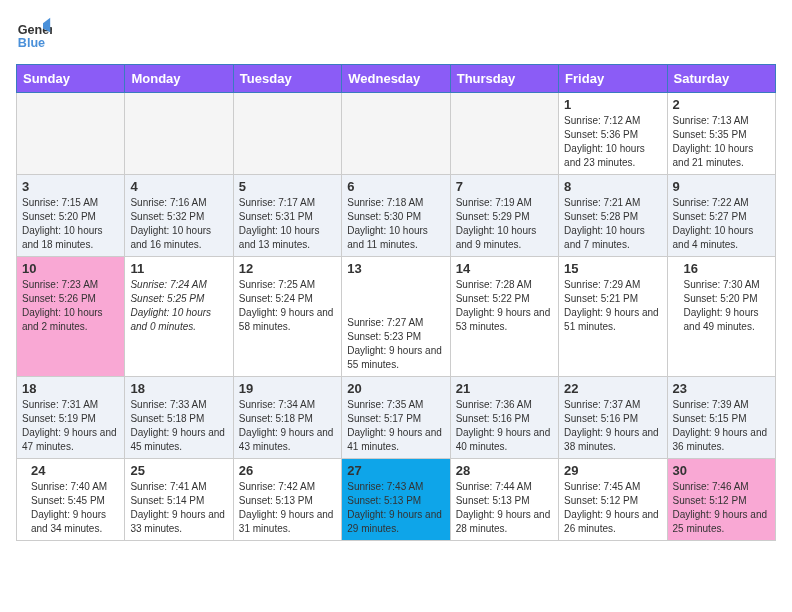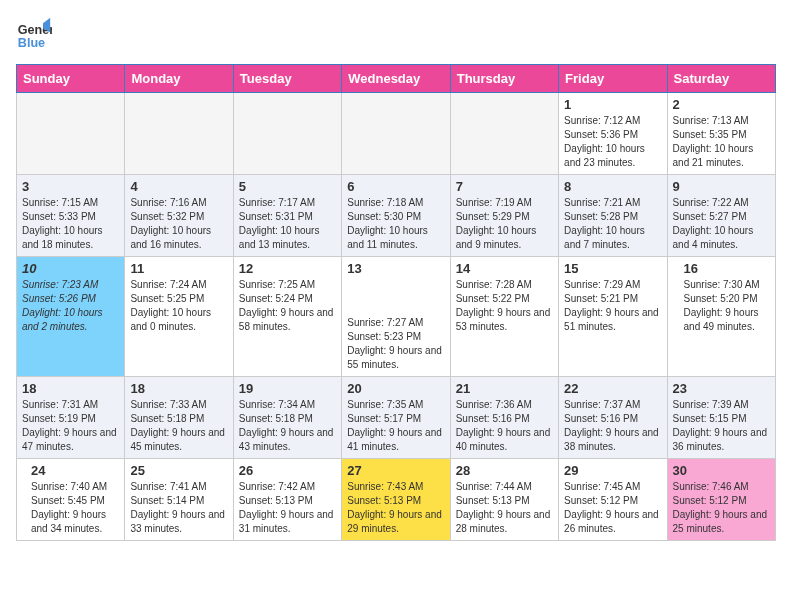--- a/index.html
+++ b/index.html
@@ -35,21 +35,21 @@
     }
     .location {
       font-size: 15px;
       color: #555;
     }
     .calendar {
       width: 100%;
       border-collapse: collapse;
     }
     .calendar th {
-      background: #ec4899;
+      background: #8b5cf6;
       color: #fff;
       font-size: 13px;
       font-weight: bold;
       padding: 6px 6px;
       text-align: left;
       border: 1px solid #3a7bbf;
     }
     .calendar td {
       border: 1px solid #ccc;
       vertical-align: top;
@@ -124,21 +124,21 @@
           <span class="day-num">2</span>
           <div class="day-info" style="white-space: pre-line;">Sunrise: 7:13 AM
 Sunset: 5:35 PM
 Daylight: 10 hours and 21 minutes.</div>
         </td>
       </tr>
       <tr>
         <td style="background: rgb(238, 242, 248);">
           <span class="day-num">3</span>
           <div class="day-info" style="white-space: pre-line;">Sunrise: 7:15 AM
-Sunset: 5:33 PM
+Sunset: 5:20 PM
 Daylight: 10 hours and 18 minutes.</div>
         </td>
         <td style="background: rgb(238, 242, 248);">
           <span class="day-num">4</span>
           <div class="day-info" style="white-space: pre-line;">Sunrise: 7:16 AM
 Sunset: 5:32 PM
 Daylight: 10 hours and 16 minutes.</div>
         </td>
         <td style="background: rgb(238, 242, 248);">
           <span class="day-num">5</span>
@@ -165,29 +165,29 @@
 Daylight: 10 hours and 7 minutes.</div>
         </td>
         <td style="background: rgb(238, 242, 248);">
           <span class="day-num">9</span>
           <div class="day-info" style="white-space: pre-line;">Sunrise: 7:22 AM
 Sunset: 5:27 PM
 Daylight: 10 hours and 4 minutes.</div>
         </td>
       </tr>
       <tr>
-        <td style="background: #7dd3fc; font-style: italic;">
+        <td style="background: #f9a8d4;">
           <span class="day-num">10</span>
           <div class="day-info" style="white-space: pre-line;">Sunrise: 7:23 AM
 Sunset: 5:26 PM
 Daylight: 10 hours and 2 minutes.</div>
         </td>
         <td style="background: rgb(255, 255, 255);">
           <span class="day-num">11</span>
-          <div class="day-info" style="white-space: pre-line;">Sunrise: 7:24 AM
+          <div class="day-info" style="white-space: pre-line; font-style: italic;">Sunrise: 7:24 AM
 Sunset: 5:25 PM
 Daylight: 10 hours and 0 minutes.</div>
         </td>
         <td style="background: rgb(255, 255, 255);">
           <span class="day-num">12</span>
           <div class="day-info" style="white-space: pre-line;">Sunrise: 7:25 AM
 Sunset: 5:24 PM
 Daylight: 9 hours and 58 minutes.</div>
         </td>
         <td style="background: rgb(255, 255, 255);">
@@ -271,21 +271,21 @@
           <div class="day-info" style="white-space: pre-line;">Sunrise: 7:41 AM
 Sunset: 5:14 PM
 Daylight: 9 hours and 33 minutes.</div>
         </td>
         <td style="background: rgb(255, 255, 255);">
           <span class="day-num">26</span>
           <div class="day-info" style="white-space: pre-line;">Sunrise: 7:42 AM
 Sunset: 5:13 PM
 Daylight: 9 hours and 31 minutes.</div>
         </td>
-        <td style="background: #fde047;">
+        <td style="background: #0ea5e9;">
           <span class="day-num">27</span>
           <div class="day-info" style="white-space: pre-line;">Sunrise: 7:43 AM
 Sunset: 5:13 PM
 Daylight: 9 hours and 29 minutes.</div>
         </td>
         <td style="background: rgb(255, 255, 255);">
           <span class="day-num">28</span>
           <div class="day-info" style="white-space: pre-line;">Sunrise: 7:44 AM
 Sunset: 5:13 PM
 Daylight: 9 hours and 28 minutes.</div>

